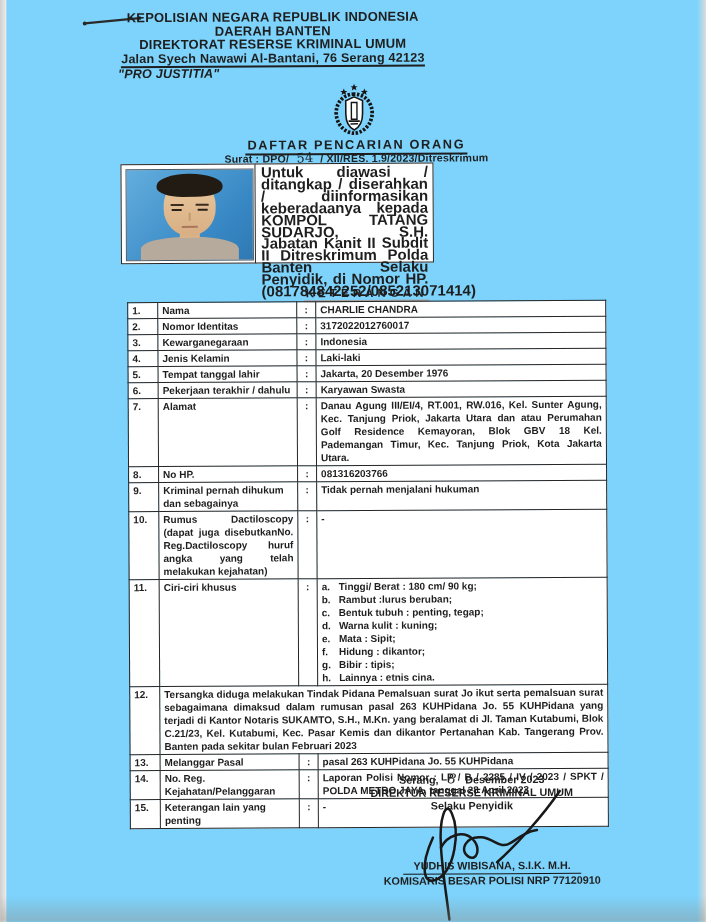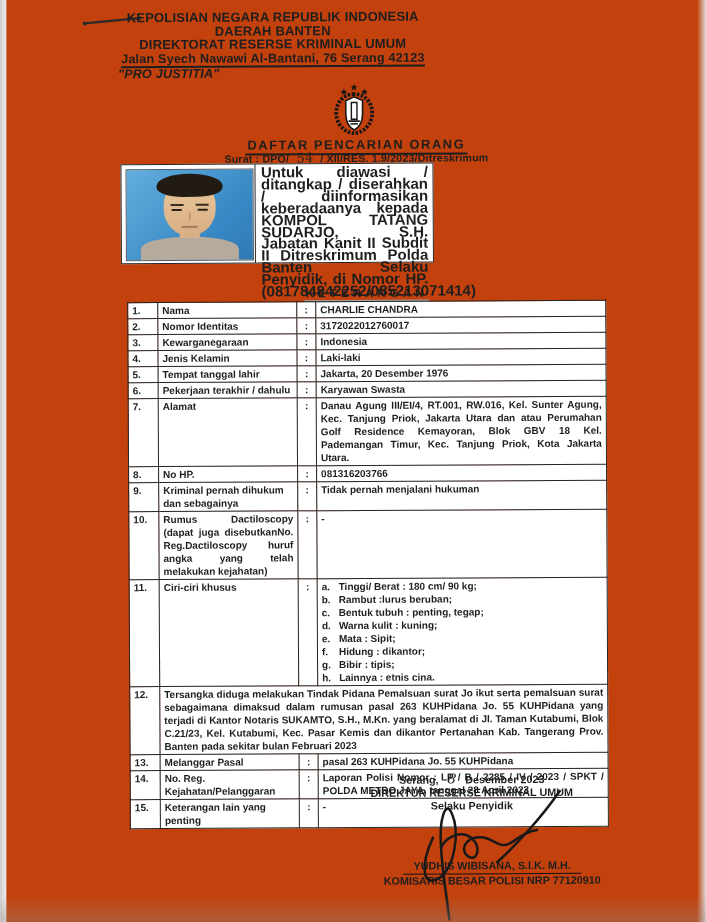--- a/index.html
+++ b/index.html
@@ -1,16 +1,16 @@
 <!DOCTYPE html>
 <html><head>
 <meta charset="utf-8">
 <style>
   html,body{margin:0;padding:0;background:#efefef;}
-  .page{position:relative;width:706px;height:922px;background:#c2410c;overflow:hidden;
+  .page{position:relative;width:706px;height:922px;background:#7dd3fc;overflow:hidden;
         font-family:"Liberation Sans","DejaVu Sans",sans-serif;color:#1e1e1e;font-weight:bold;}
   .edge-left{position:absolute;left:0;top:0;width:7px;height:100%;
         background:linear-gradient(to right,#cfcfcf,#e9e9e8 80%,rgba(255,255,255,0));}
   .edge-right{position:absolute;right:0;top:0;width:9px;height:100%;
         background:linear-gradient(to left,#dcdcda,rgba(255,255,255,0));}
   .edge-bottom{position:absolute;left:0;bottom:0;width:100%;height:26px;
         background:linear-gradient(to bottom,rgba(145,138,128,0),rgba(145,138,128,0.42));
         filter:blur(1.5px);}
   .doc{position:absolute;left:0;top:0;width:706px;height:922px;transform:rotate(-0.3deg);}
 

